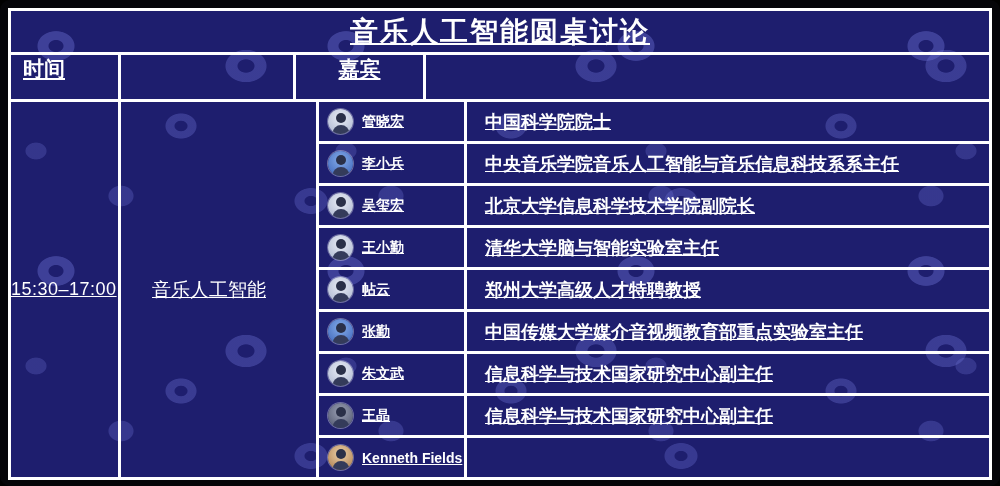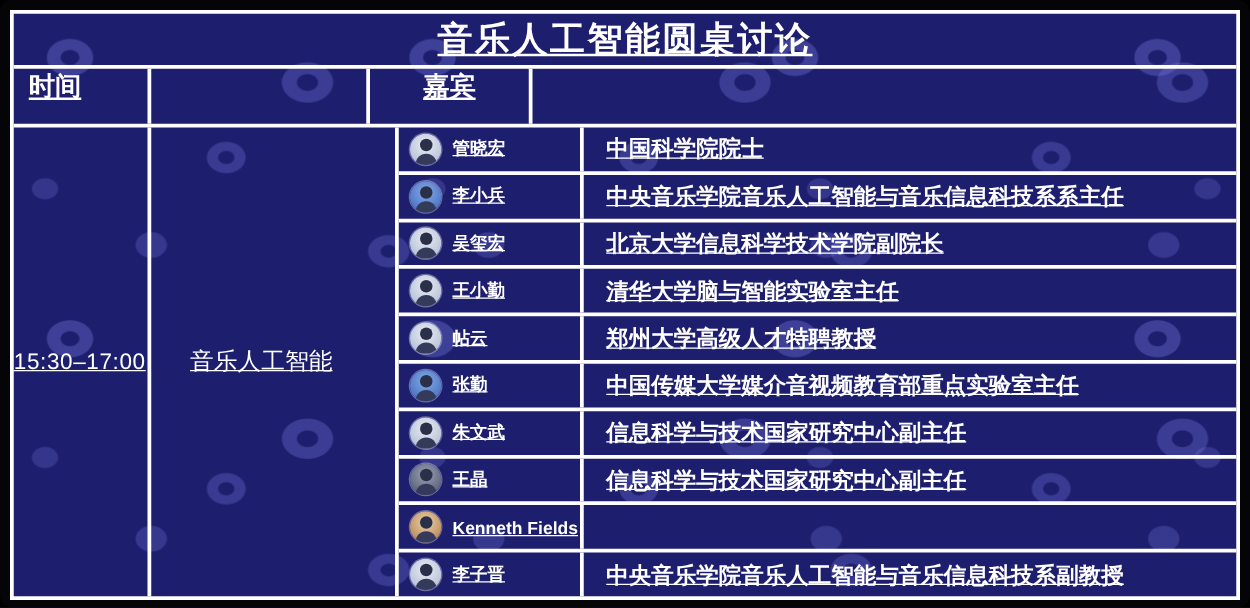--- a/index.html
+++ b/index.html
@@ -230,24 +230,17 @@
         </div>
 
         <div class="guest-row">
           <div class="guest-name-cell">
             <div class="avatar tone-warm"></div>
             <span class="guest-name">Kenneth Fields</span>
           </div>
         </div>
 
 
-        <div class="guest-row">
-          <div class="guest-name-cell">
-            <div class="avatar tone-light"></div>
-            <span class="guest-name">李子晋</span>
-          </div>
-          <div class="guest-aff-cell">中央音乐学院音乐人工智能与音乐信息科技系副教授</div>
-        </div>
 
       </div>
     </div>
   </div>
 </div>
 
 </body></html>

